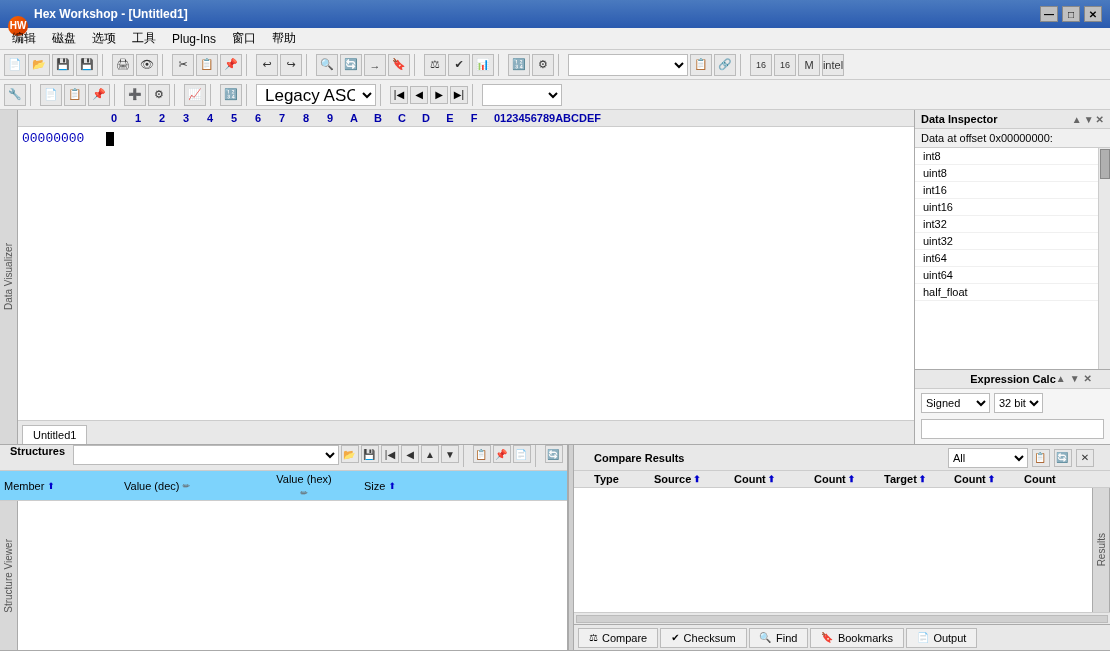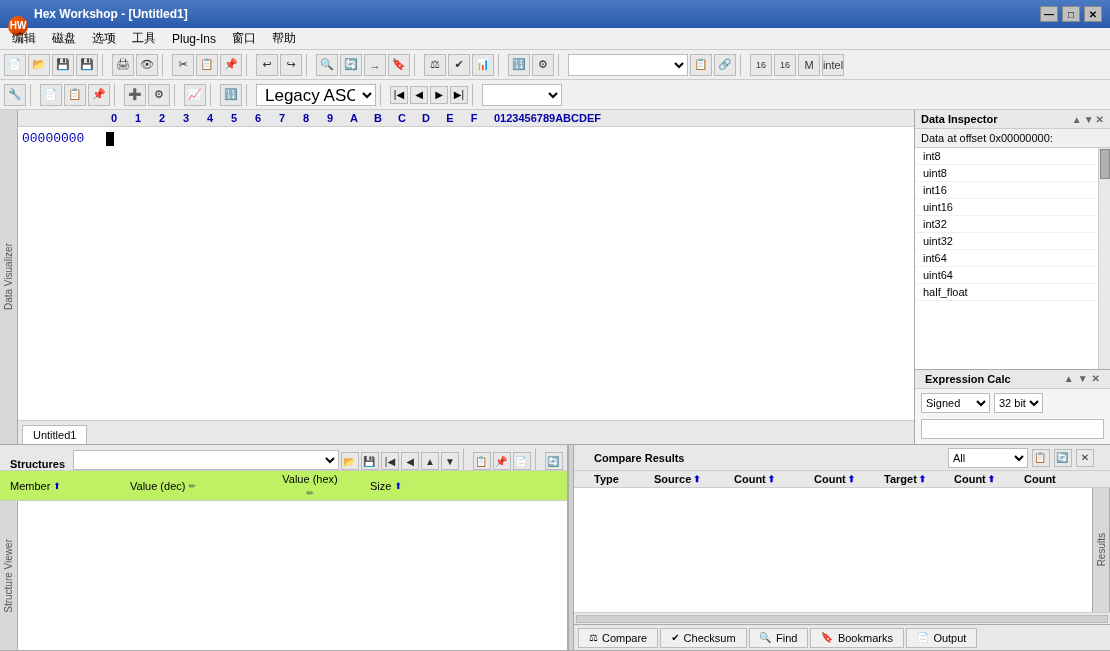--- a/index.html
+++ b/index.html
@@ -177,25 +177,25 @@
 
     
     #expr-calc {
       background: #f5f5f5;
       border-top: 1px solid #aaa;
       height: 75px;
     }
     #ec-header {
       background: #e8e8e8;
       border-bottom: 1px solid #ccc;
-      padding: 3px 10px;
+      padding: 3px 18px;
       font-size: 11px;
       font-weight: bold;
       display: flex;
-      justify-content: space-between;
+      justify-content: flex-end;
     }
     #ec-controls { display: flex; gap: 4px; font-size: 10px; color: #666; }
     #ec-content {
       padding: 4px 6px;
       display: flex;
       gap: 4px;
       align-items: center;
     }
     #ec-select1, #ec-select2 {
       height: 20px; font-size: 11px;
@@ -222,41 +222,41 @@
       width: 568px;
       border-right: 1px solid #aaa;
       display: flex;
       flex-direction: column;
     }
     #struct-toolbar {
       background: #e8e8e8;
       border-bottom: 1px solid #ccc;
       height: 26px;
       display: flex;
-      align-items: flex-end;
+      align-items: flex-start;
       padding: 0 4px;
       gap: 2px;
     }
     #struct-title {
       font-size: 11px;
       font-weight: bold;
       padding: 0 6px;
     }
     #struct-select {
       flex: 1;
       height: 20px;
       font-size: 11px;
       border: 1px solid #bbb;
       background: white;
     }
     #struct-header {
-      background: #bef264;
-      border-bottom: 1px solid #ccc;
-      display: flex;
-      padding: 2px 10px;
+      background: #7dd3fc;
+      border-bottom: 1px solid #ccc;
+      display: flex;
+      padding: 2px 4px;
       font-size: 11px;
     }
     .sh-col { display: flex; align-items: center; gap: 3px; }
     .sh-col1 { width: 120px; }
     .sh-col2 { width: 120px; }
     .sh-col3 { width: 120px; flex-direction: column; }
     .sh-col4 { width: 80px; }
     .sort-icon { font-size: 9px; color: #0000cc; cursor: pointer; }
     .edit-icon { font-size: 9px; color: #666; cursor: pointer; }
 

